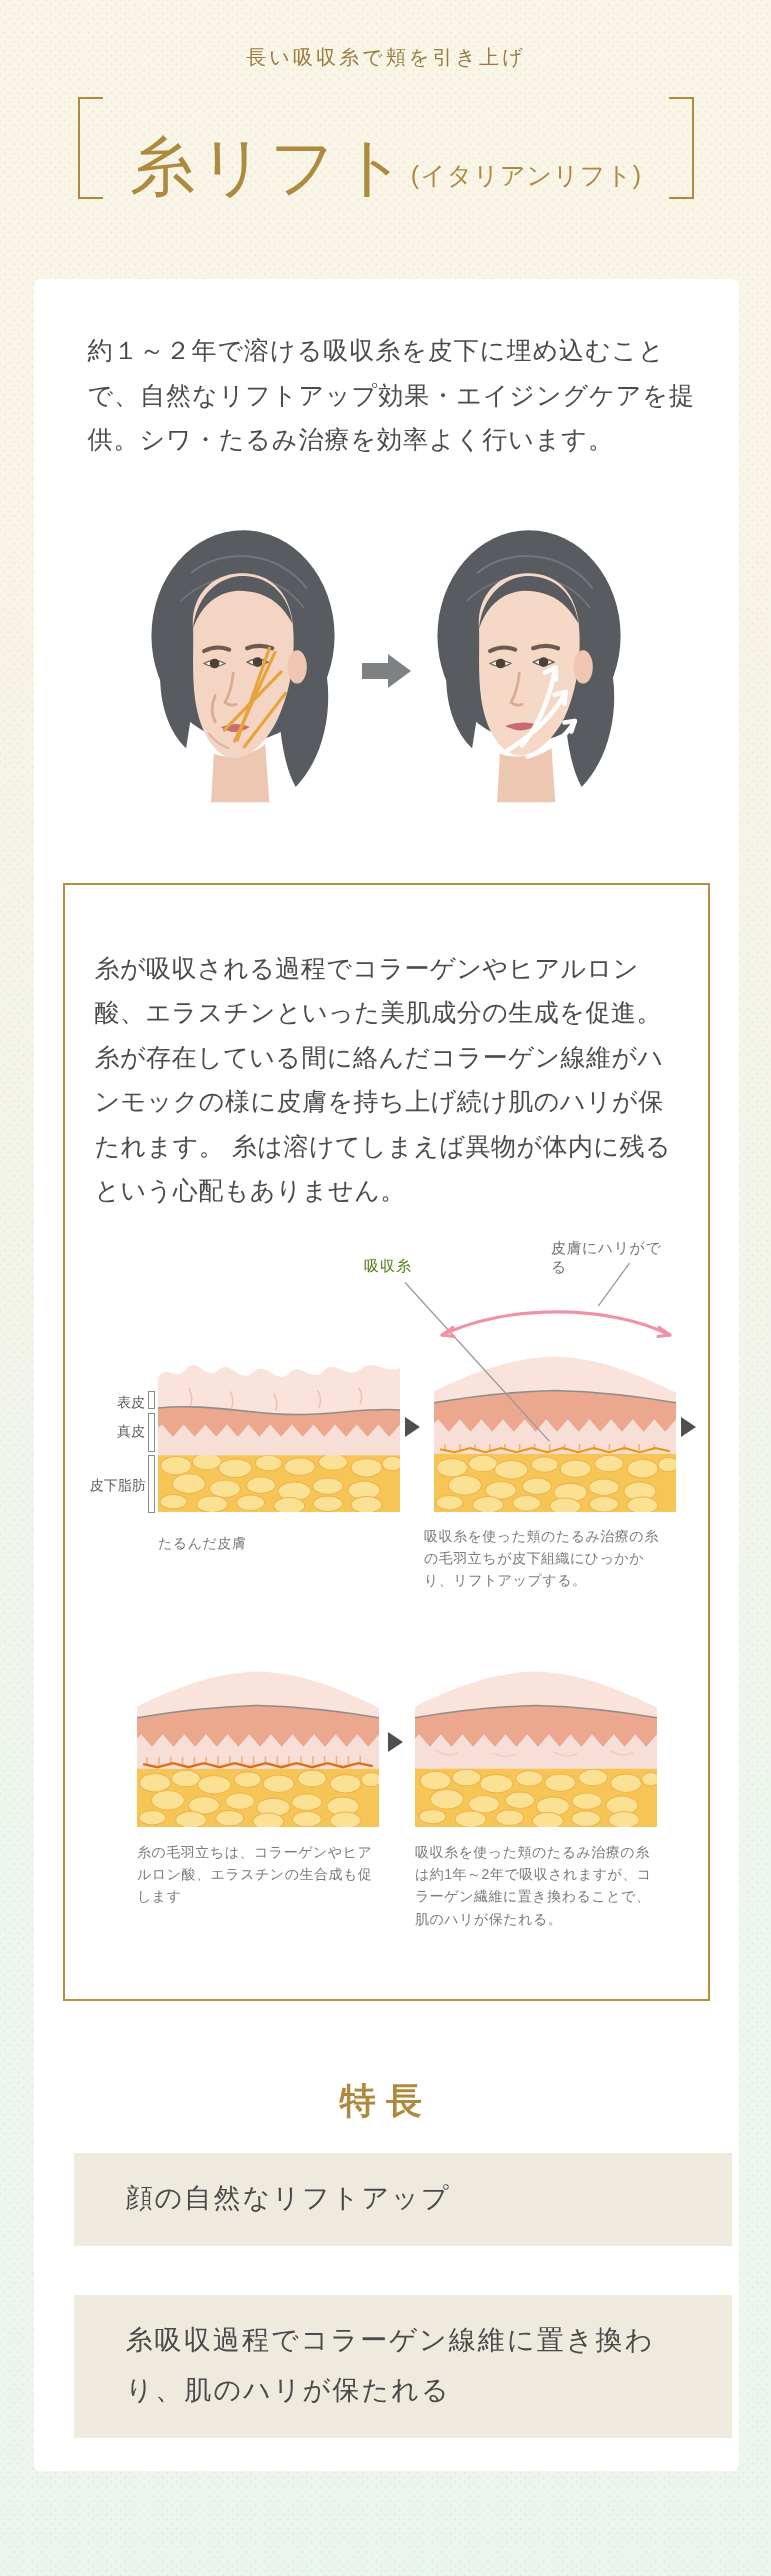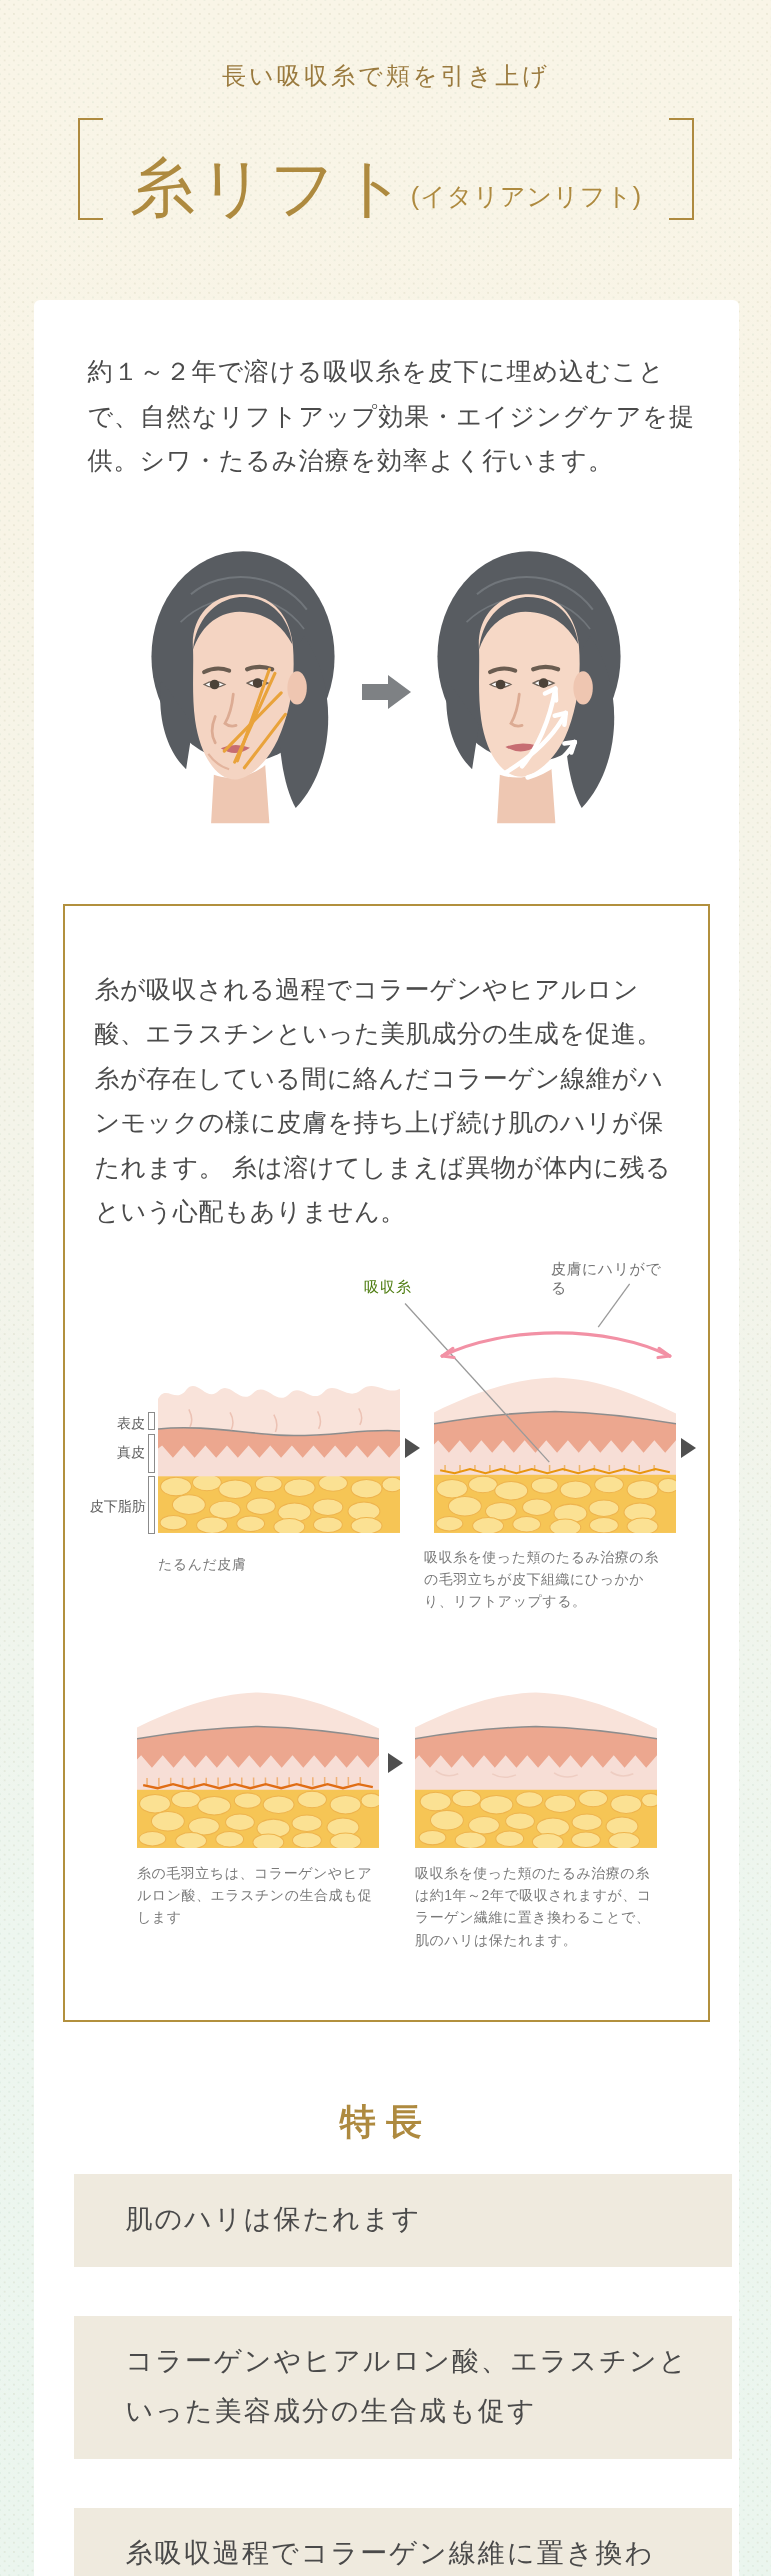--- a/index.html
+++ b/index.html
@@ -11,22 +11,22 @@
     background:
       radial-gradient(rgba(160,160,120,0.14) 1.1px, transparent 1.3px),
       radial-gradient(rgba(140,180,150,0.12) 1.1px, transparent 1.3px),
       linear-gradient(180deg,#f9f5e7 0%, #f8f4e6 16%, #f3f4ea 40%, #edf6ef 62%, #e9f5ed 100%);
     background-size: 9.3px 9.3px, 9.3px 9.3px, 100% 100%;
     background-position: 0 0, 4.6px 4.6px, 0 0;
   }
 
   
   .tagline{
-    padding-top:60px; text-align:center;
-    font-size:24px; letter-spacing:3.1px; color:#9a7a3e;
+    padding-top:44px; text-align:center;
+    font-size:20px; letter-spacing:3.1px; color:#9a7a3e;
   }
   .title-row{
     margin-top:26px; display:flex; justify-content:center; align-items:flex-end; gap:17.5px;
   }
   .bracket{ width:25px; height:102px; }
   .bracket.left{ border-left:2.6px solid #ae8a3f; border-top:2.6px solid #ae8a3f; border-bottom:2.6px solid #ae8a3f; }
   .bracket.right{ border-right:2.6px solid #ae8a3f; border-top:2.6px solid #ae8a3f; border-bottom:2.6px solid #ae8a3f; }
   .title-main{ display:flex; align-items:flex-end; padding:0 9.3px; }
   .title-main h1{ font-size:65px; font-weight:500; color:#ae8a3f; letter-spacing:4.1px; line-height:1; }
   .title-sub{ font-size:25px; color:#ae8a3f; padding-bottom:7.2px; letter-spacing:1px; }
@@ -312,43 +312,40 @@
               <ellipse cx="406" cy="316" rx="30" ry="16"></ellipse>
           </g>
           <rect x="0" y="145" width="470" height="72" fill="#f7ded6"></rect>
           <path d="M0,118 C80,104 160,96 235,94 C310,96 390,104 470,118 L470,150 L449,174 L428,150 L407,174 L386,150 L365,174 L344,150 L323,174 L302,150 L281,174 L260,150 L239,174 L218,150 L197,174 L176,150 L155,174 L134,150 L113,174 L92,150 L71,174 L50,150 L29,174 L8,150 L0,158 Z" fill="#eca78f"></path>
           <path d="M0,96 C70,62 150,30 235,28 C320,30 400,64 470,98 L470,118 C390,104 310,96 235,94 C160,96 80,104 0,118 Z" fill="#f9e3da"></path>
           <path d="M0,118 C80,104 160,96 235,94 C310,96 390,104 470,118" stroke="#8d8d8d" stroke-width="3" fill="none"></path>
           <path d="M40,180 Q60,196 84,186 M150,186 Q172,198 196,188 M270,184 Q292,198 316,188 M380,182 Q400,196 424,186" stroke="#eecdc2" stroke-width="3" fill="none"></path>
         </svg>
 
         <div class="cap" style="left:41px; top:602px;">糸の毛羽立ちは、コラーゲンやヒアルロン酸、エラスチンの生合成も促します</div>
-        <div class="cap" style="left:319px; top:602px;">吸収糸を使った頬のたるみ治療の糸は約1年～2年で吸収されますが、コラーゲン繊維に置き換わることで、肌のハリは保たれます。</div>
+        <div class="cap" style="left:319px; top:602px;">吸収糸を使った頬のたるみ治療の糸は約1年～2年で吸収されますが、コラーゲン繊維に置き換わることで、肌のハリが保たれる。</div>
 
         <svg class="overlay" viewBox="0 0 1126 1395">
           <path d="M600,84 L880,392" stroke="#9a9a9a" stroke-width="2.5"></path>
           <path d="M1036,46 L975,130" stroke="#9a9a9a" stroke-width="2.5"></path>
           <g stroke="#f291a5" stroke-width="6" fill="none" stroke-linecap="round">
             <path d="M672,186 C795,126 995,126 1114,186"></path>
             <path d="M672,186 l21,-15"></path>
               <path d="M672,186 l23,3"></path>
             <path d="M1114,186 l-21,-15"></path>
               <path d="M1114,186 l-23,3"></path>
           </g>
         </svg>
       </div>
     </div>
 
     <h2 class="gold-heading">特長</h2>
 
     <div class="feature-card">
-      <p>肌のハリは保たれます</p>
-    </div>
-    <div class="feature-card">
-      <p>コラーゲンやヒアルロン酸、エラスチンといった美容成分の生合成も促す</p>
+      <p>顔の自然なリフトアップ</p>
     </div>
     <div class="feature-card">
       <p>糸吸収過程でコラーゲン線維に置き換わり、肌のハリが保たれる</p>
     </div>
 
   </div>
 </div>
 
 
 </body></html>

